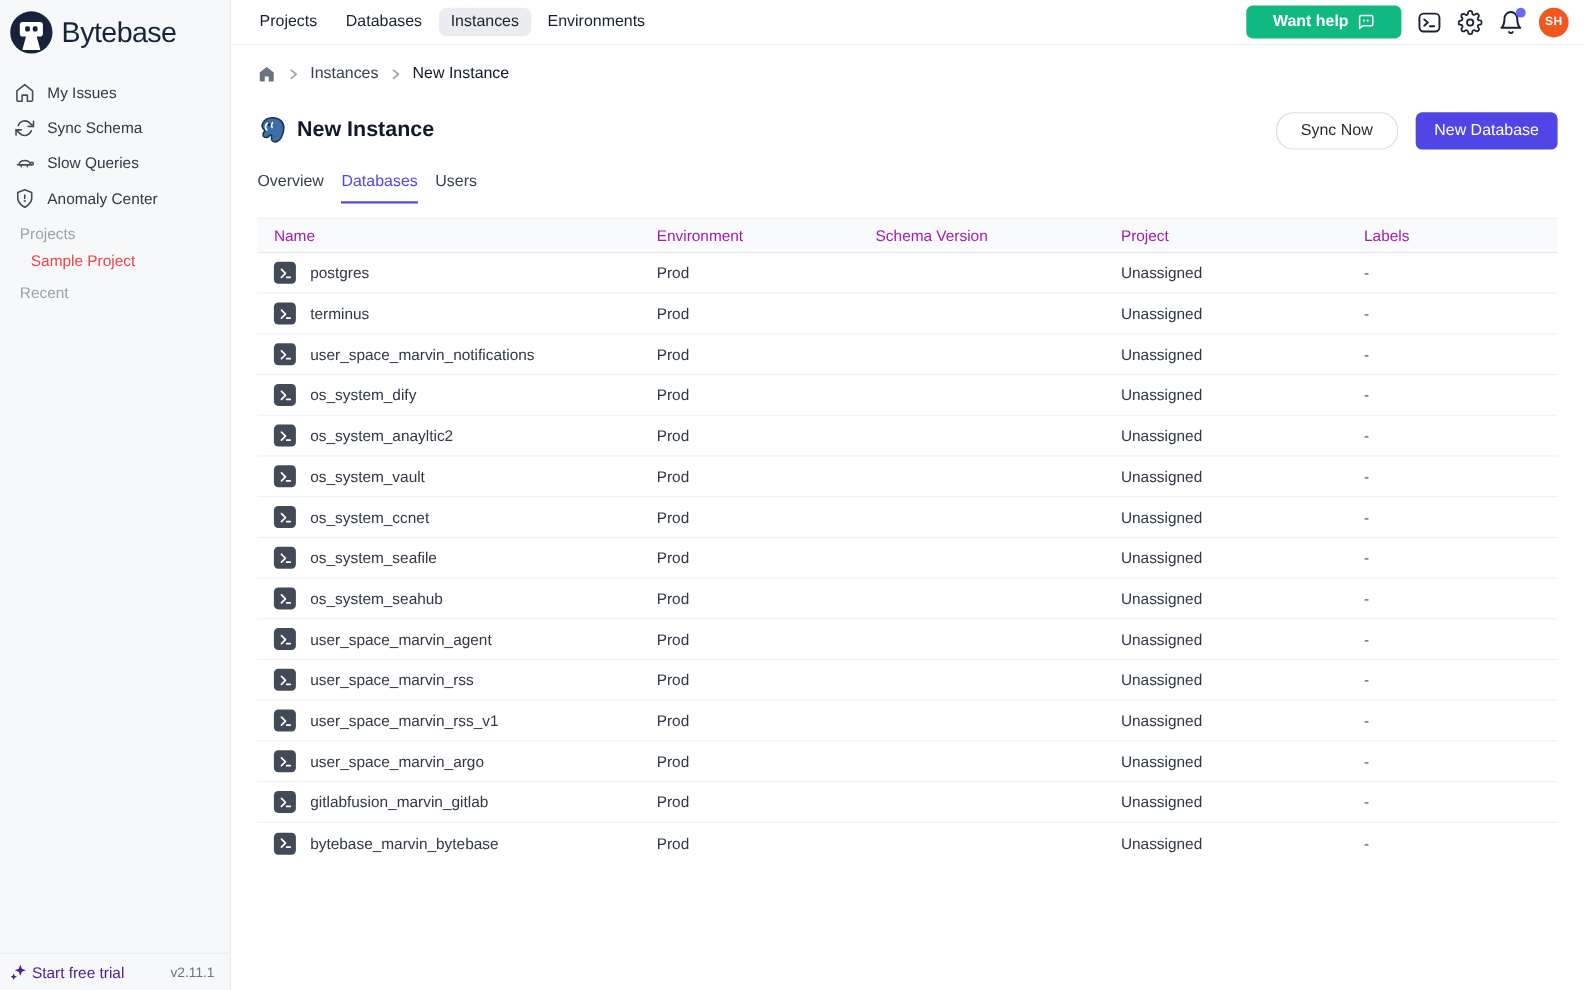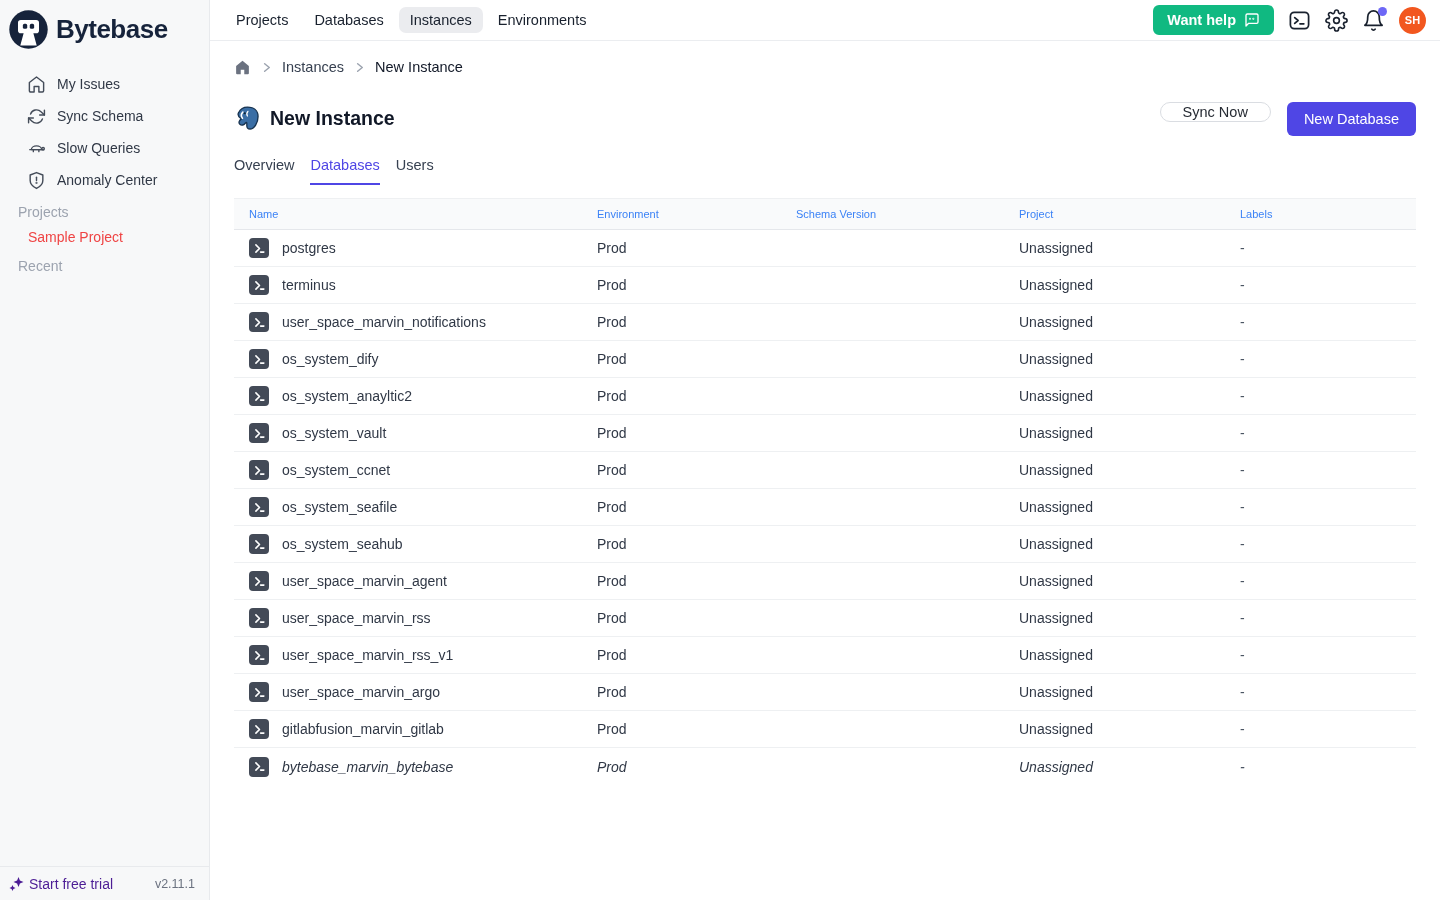--- a/index.html
+++ b/index.html
@@ -4,74 +4,74 @@
 <style>
   * { margin:0; padding:0; box-sizing:border-box; }
   html,body { width:1440px; height:900px; }
   body { font-family:"Liberation Sans","DejaVu Sans",sans-serif; background:#fff; color:#303846; }
   .app { position:relative; width:1440px; height:900px; overflow:hidden; display:flex; }
 
   
   .sidebar { position:relative; width:210px; min-width:210px; height:900px; background:#f7f8f9; border-right:1px solid #e8eaed; }
   .logo-row { display:flex; align-items:center; gap:7px; padding:9px 8px 8px 8px; }
   .logo-mark { width:41px; height:41px; display:block; }
-  .logo-text { font-size:26px; font-weight:700; color:#16233b; letter-spacing:-0.5px; }
+  .logo-text { font-size:26px; font-weight:400; color:#16233b; letter-spacing:-0.5px; }
   .search-box { position:relative; margin:6px 8px 0 8px; }
   .search-box input { width:100%; height:30px; border:1px solid #d8dce2; border-radius:6px; background:#fff; padding:0 58px 0 10px; font-size:14px; color:#303846; outline:none; font-family:inherit; }
   .search-box input::placeholder { color:#9aa2af; }
   .kbd-chip { position:absolute; right:5px; top:4px; height:22px; display:flex; align-items:center; padding:0 7px; background:#e9ebef; border:1px solid #dfe2e7; border-radius:4px; font-size:12.5px; color:#4a5260; }
   .side-nav { margin-top:10px; }
-  .side-item { display:flex; align-items:center; gap:11px; height:32px; padding:0 12px 0 27px; font-size:14px; color:#303846; cursor:pointer; }
+  .side-item { display:flex; align-items:center; gap:11px; height:32px; padding:0 12px 0 13px; font-size:14px; color:#303846; cursor:pointer; }
   .side-item svg { width:19px; height:19px; stroke:#444c59; flex:none; }
   .section-label { padding:8px 18px 4px 18px; font-size:14px; color:#9ca3af; }
   .project-item { padding:5px 18px 5px 28px; font-size:14px; color:#ef4444; cursor:pointer; }
   .sidebar-footer { position:absolute; left:0; right:0; bottom:0; height:34px; border-top:1px solid #e8eaed; display:flex; align-items:center; padding:0 14px 0 9px; }
   .trial-link { display:flex; align-items:center; gap:4px; color:#4c1d95; font-size:14px; cursor:pointer; }
   .trial-link svg { width:16px; height:16px; }
   .version { margin-left:auto; font-size:12.5px; color:#6b7280; }
 
   
   .main { flex:1; display:flex; flex-direction:column; min-width:0; }
   .topbar { height:41px; border-bottom:1px solid #ebedf0; display:flex; align-items:center; padding:0 14px 0 15px; background:#fff; }
   .top-nav { display:flex; align-items:center; gap:4px; }
   .top-nav-item { padding:5px 11px; font-size:14.5px; color:#19212e; border-radius:7px; cursor:pointer; white-space:nowrap; }
   .top-nav-item.active { background:#ebecef; }
   .top-actions { margin-left:auto; display:flex; align-items:center; gap:14px; }
-  .help-btn { display:flex; align-items:center; gap:8px; height:30px; padding:0 14px; background:#10b981; border:none; border-radius:6px; color:#fff; font-size:14.5px; font-weight:600; cursor:pointer; font-family:inherit; }
+  .help-btn { display:flex; align-items:center; gap:8px; height:30px; padding:0 24px; background:#10b981; border:none; border-radius:6px; color:#fff; font-size:14.5px; font-weight:600; cursor:pointer; font-family:inherit; }
   .help-btn svg { width:16px; height:16px; stroke:#fff; }
   .icon-btn { background:none; border:none; padding:0; cursor:pointer; display:flex; position:relative; }
   .icon-btn svg { width:23px; height:23px; stroke:#19212e; }
   .notif-dot { position:absolute; top:-2px; right:-2px; width:9px; height:9px; border-radius:50%; background:#6d67f6; }
   .avatar { width:27px; height:27px; border-radius:50%; background:#f2571f; color:#fff; font-size:11px; font-weight:700; display:flex; align-items:center; justify-content:center; cursor:pointer; letter-spacing:0.2px; }
 
   .content { flex:1; padding:0 24px; overflow:hidden; }
   .breadcrumb { display:flex; align-items:center; gap:9px; margin-top:15px; height:22px; }
   .breadcrumb .home { display:flex; cursor:pointer; }
   .breadcrumb .home svg { width:17px; height:17px; fill:#6b7280; }
   .crumb-sep svg { width:13px; height:13px; stroke:#9ca3af; display:block; }
   .crumb { font-size:14.5px; color:#374151; cursor:pointer; }
   .crumb.current { color:#111827; font-weight:500; cursor:default; }
 
   .title-row { display:flex; align-items:center; margin-top:23px; height:35px; }
   .pg-icon { width:27px; height:27px; margin-right:9px; }
   .page-title { font-size:19.5px; font-weight:700; color:#111827; }
   .title-actions { margin-left:auto; display:flex; gap:16px; }
-  .btn-secondary { height:20px; padding:0 22px; background:#fff; border:1px solid #dadde2; border-radius:16px; font-size:14.5px; color:#262b33; cursor:pointer; font-family:inherit; }
+  .btn-secondary { height:34px; padding:0 22px; background:#fff; border:1px solid #dadde2; border-radius:16px; font-size:14.5px; color:#262b33; cursor:pointer; font-family:inherit; }
   .btn-primary { height:34px; padding:0 17px; background:#4f46e5; border:none; border-radius:6px; font-size:14.5px; color:#fff; font-weight:500; cursor:pointer; font-family:inherit; }
 
   .tabs { display:flex; gap:16px; margin-top:21px; }
   .tab { font-size:14.5px; color:#374151; padding-bottom:10px; border-bottom:2px solid transparent; cursor:pointer; }
   .tab.active { color:#4f46e5; border-bottom-color:#4f46e5; }
 
   .table { margin-top:13px; }
   .thead { display:grid; grid-template-columns:363px 199px 223px 221px 1fr; height:32px; align-items:center; background:#f9fafb; border-top:1px solid #eef0f2; border-bottom:1px solid #e5e7eb; }
-  .th { font-size:11px; color:#3b82f6; }
+  .th { font-size:14px; color:#a21caf; }
   .th:first-child { padding-left:15px; }
   .trow { display:grid; grid-template-columns:363px 199px 223px 221px 1fr; height:37px; align-items:center; border-bottom:1px solid #eef0f2; cursor:pointer; }
-  .trow:last-child { border-bottom:none;font-style:italic; }
+  .trow:last-child { border-bottom:none; }
   .td { font-size:14px; color:#303846; }
   .name-cell { display:flex; align-items:center; gap:13px; padding-left:15px; }
   .db-icon { width:20px; height:20px; border-radius:4px; background:#434a57; display:flex; align-items:center; justify-content:center; flex:none; }
   .db-icon svg { width:13px; height:13px; stroke:#fff; }
   .dash { color:#4b5563; }
 </style>
 </head>
 <body>
 
 <svg width="0" height="0" style="position:absolute" aria-hidden="true">

